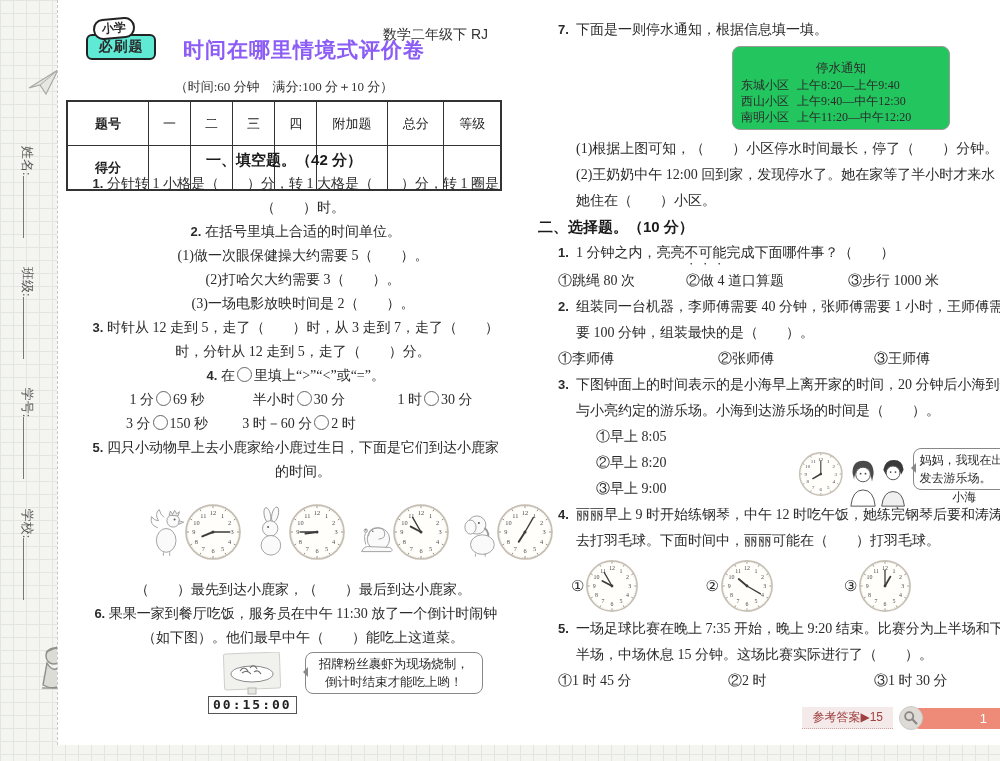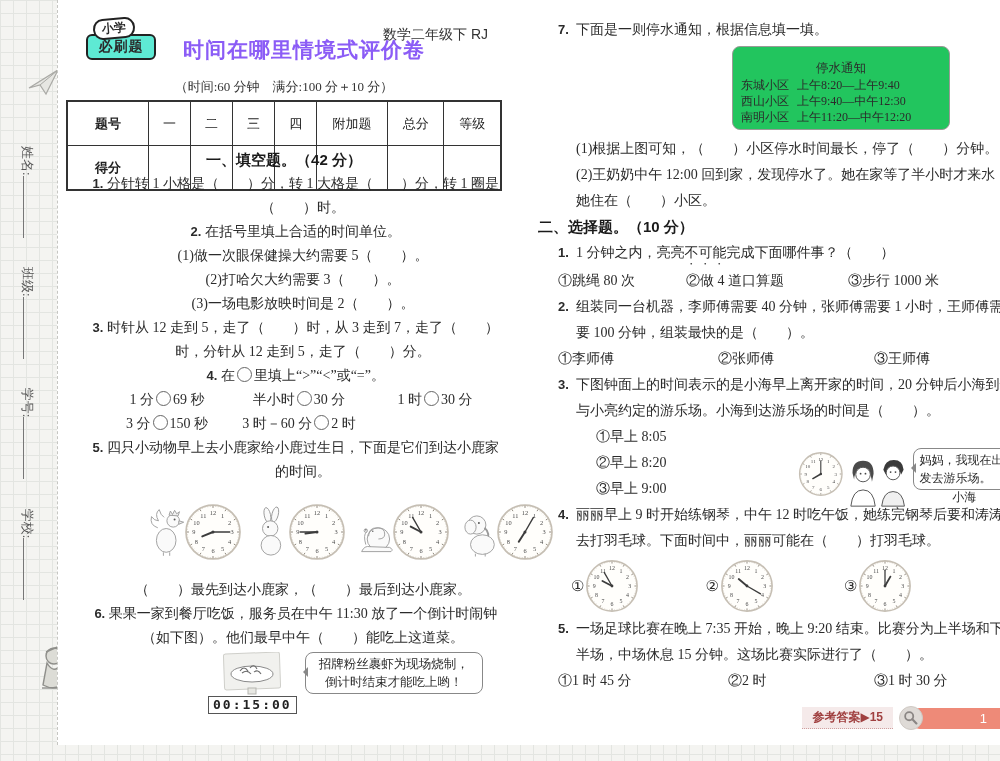--- a/index.html
+++ b/index.html
@@ -90,21 +90,21 @@
   .q3fig{position:absolute;right:0;top:76px;width:218px;display:flex;align-items:flex-start;}
   .persons{width:74px;height:58px;margin:4px 2px 0 2px;}
   .q3fig .bubble{max-width:104px;font-size:12px;padding:2px 6px;}
   .speaker{font-size:12px;text-align:center;line-height:14px;}
   .clockrow{display:flex;height:60px;align-items:center;margin-top:2px;}
   .clockrow .marker{font-size:15px;margin-right:1px;}
   .cg1{margin-left:33px;}.cg2{margin-left:66px;}.cg3{margin-left:70px;}
   .clockrow .clock{width:54px;height:54px;}
   
   .footer{position:absolute;right:0;bottom:16px;display:flex;align-items:center;height:22px;}
-  .answer-tag{background:#f5eaea;color:#a04040;font-weight:bold;font-size:12px;
+  .answer-tag{background:#f5eaea;color:#a04040;font-weight:normal;font-size:12px;
         font-family:"Liberation Sans","DejaVu Sans",sans-serif;
         padding:2px 10px;border-bottom:1px dotted #cf9f9f;}
   .mag-circle{width:22px;height:22px;border-radius:50%;background:#dedad6;
         border:1px solid #cfc9c4;display:flex;align-items:center;justify-content:center;
         position:relative;z-index:2;margin:0 -14px 0 6px;}
   .pagebar{width:78px;height:21px;background:#ee8a78;border-radius:11px 0 0 11px;
         display:flex;align-items:center;justify-content:flex-end;padding-right:14px;
         color:#fff;font-size:13px;font-family:"Liberation Sans","DejaVu Sans",sans-serif;}
   
   .plane{position:absolute;left:26px;top:66px;width:36px;height:34px;}

